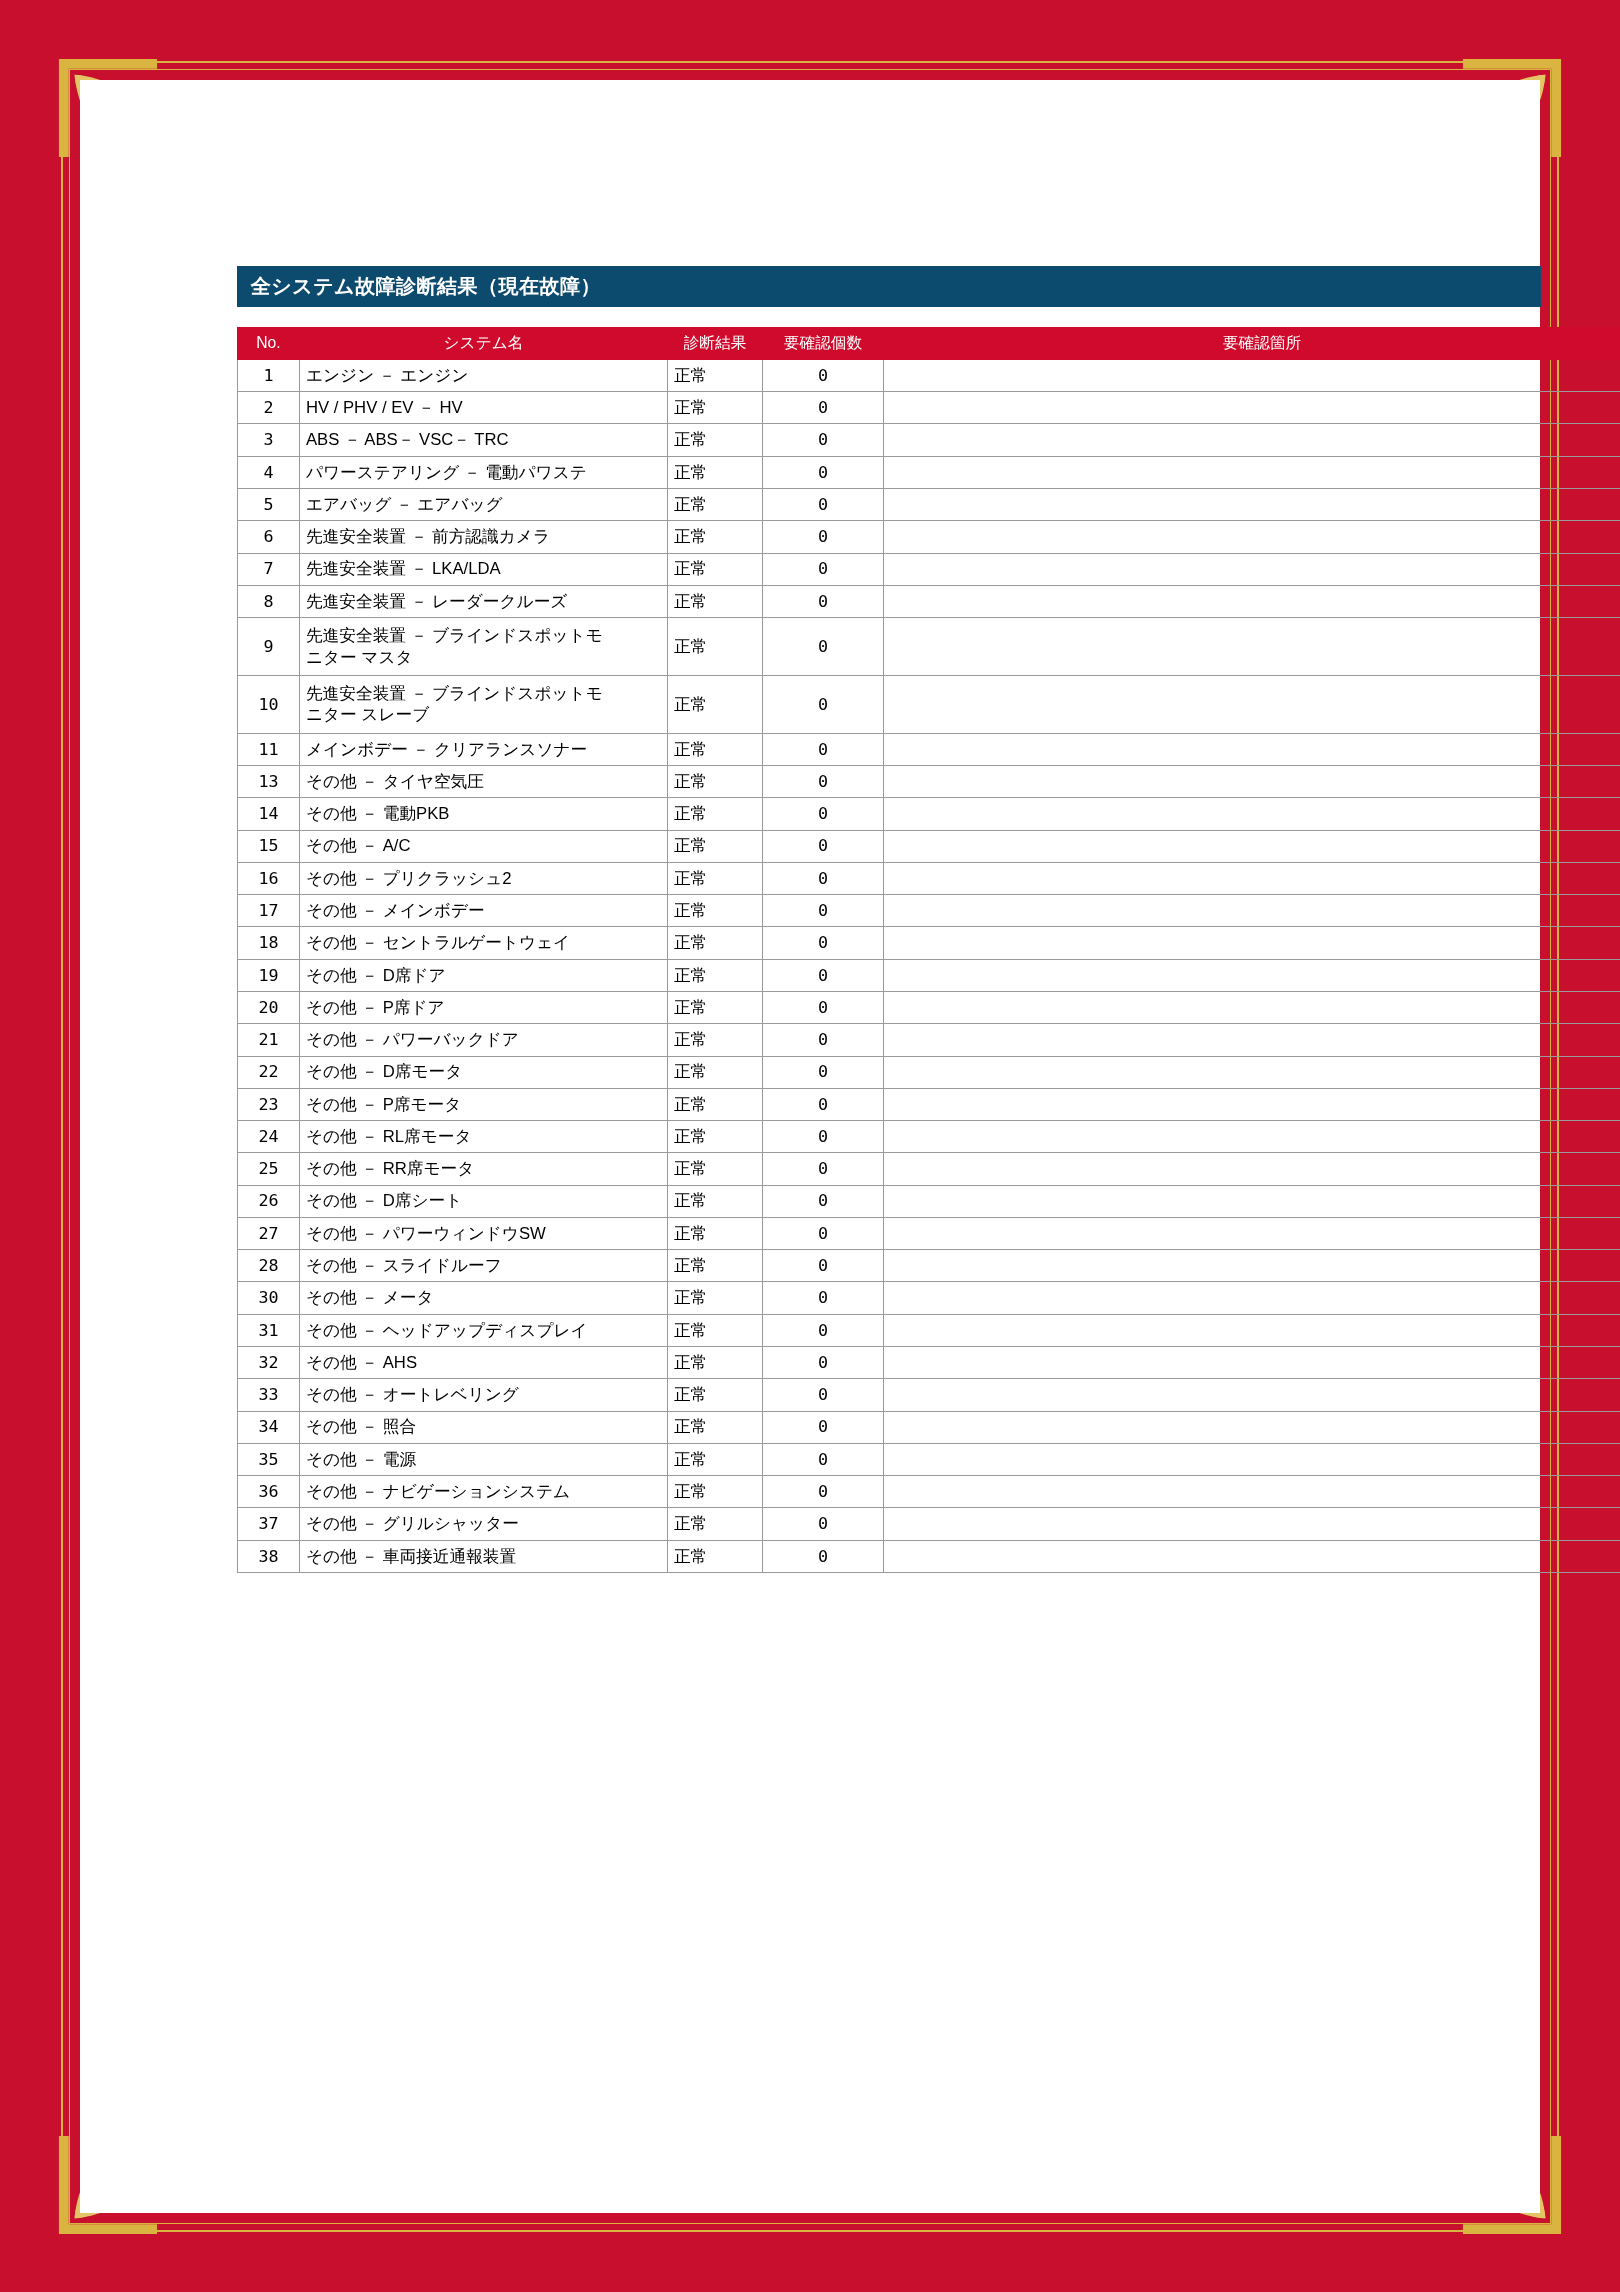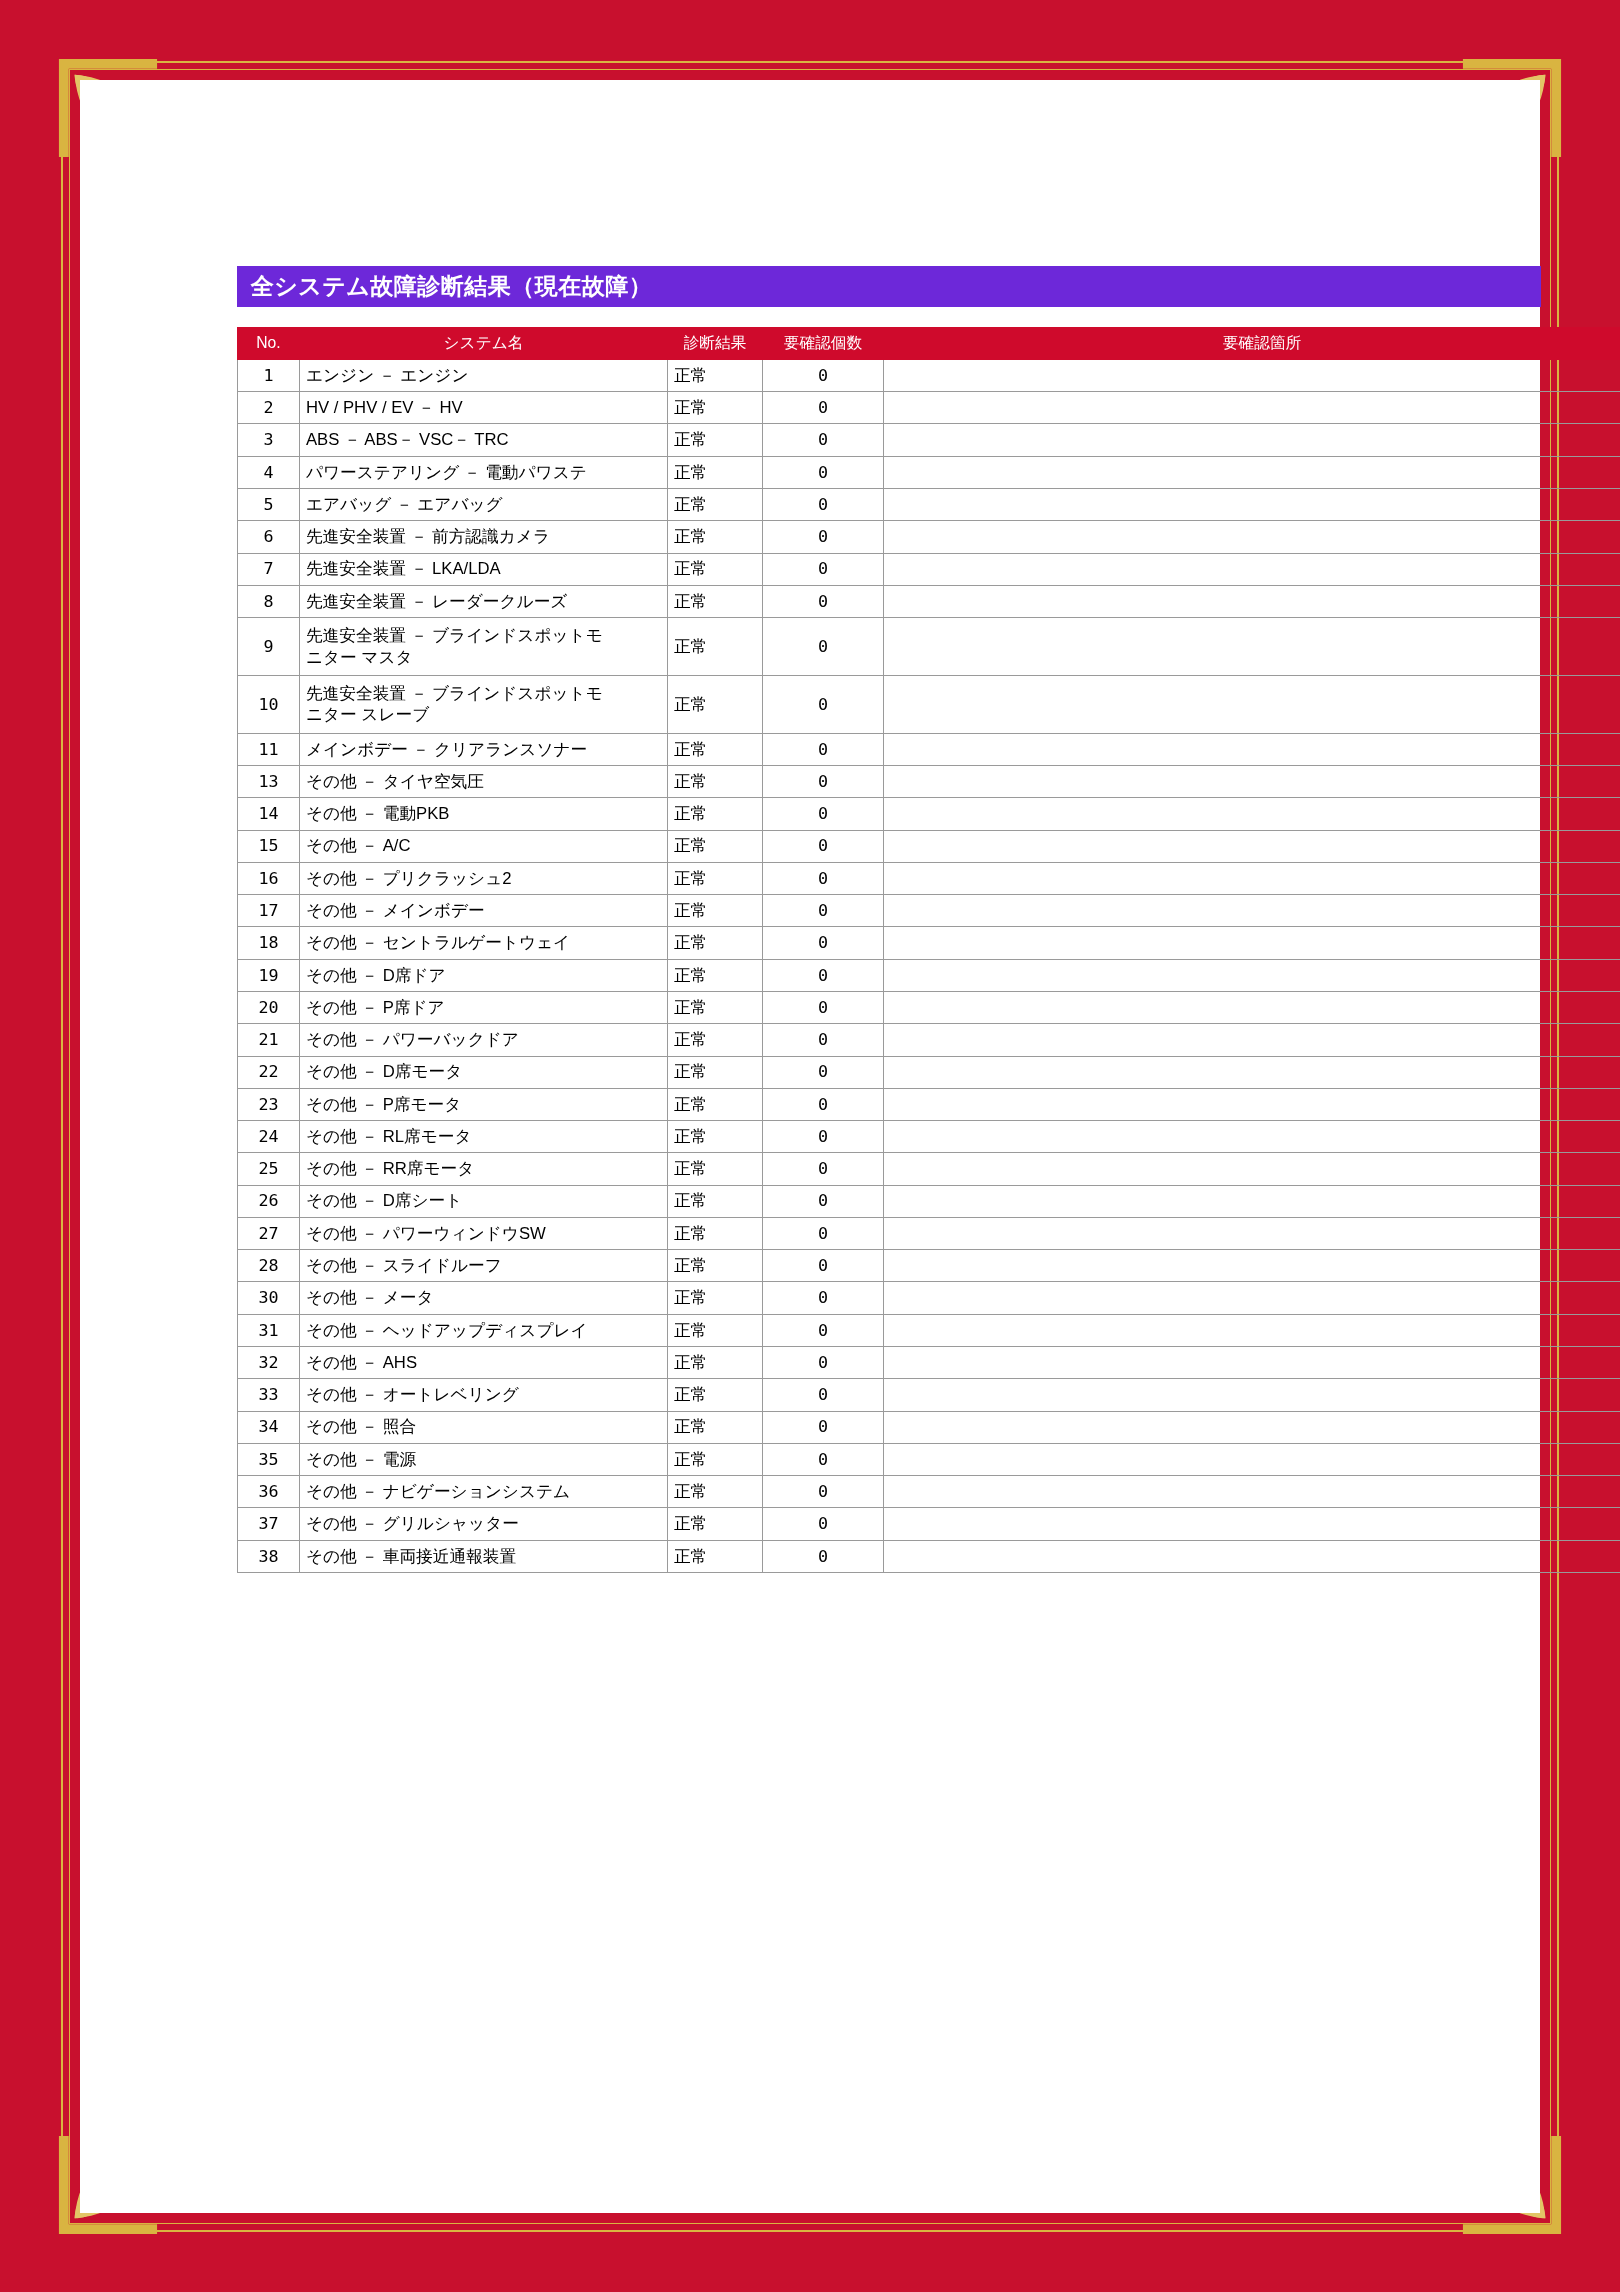--- a/index.html
+++ b/index.html
@@ -66,23 +66,23 @@
 
   
   .content {
     position: absolute;
     left: 157px;
     top: 186px;
     width: 1304px;
   }
 
   .section-title-bar {
-    background: #6d28d9;
+    background: #0c4a6e;
     color: #ffffff;
-    font-size: 23px;
+    font-size: 20px;
     font-weight: bold;
     padding: 9.8px 13.7px 10.8px 13.7px;
     letter-spacing: 0.5px;
     box-sizing: border-box;
     height: 41px;
     line-height: 20.6px;
   }
 
   table.result {
     width: 1404px;

